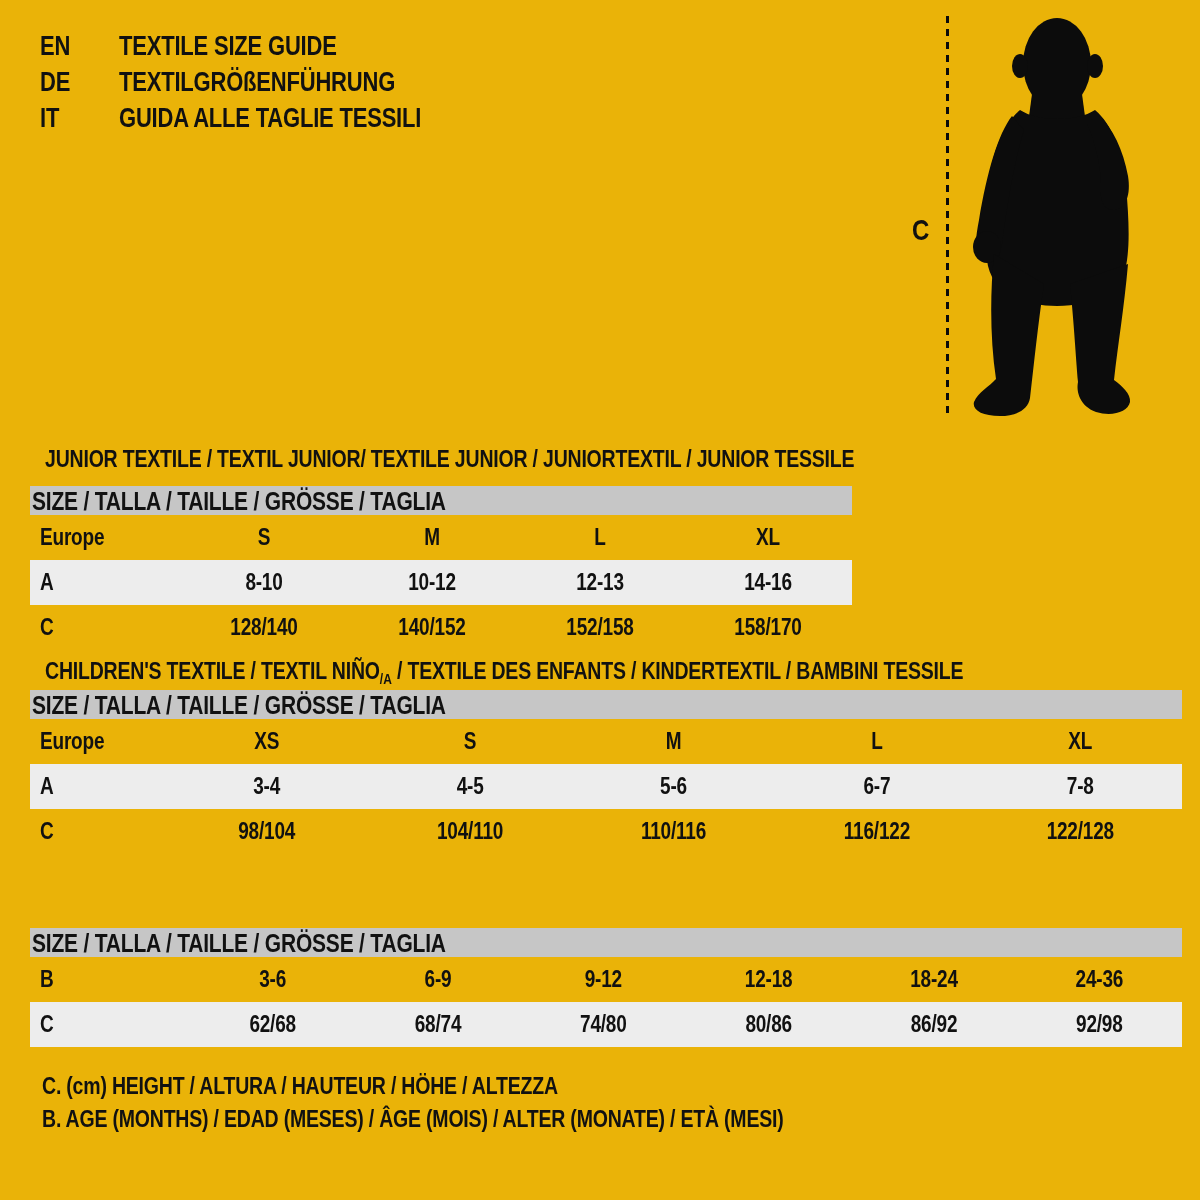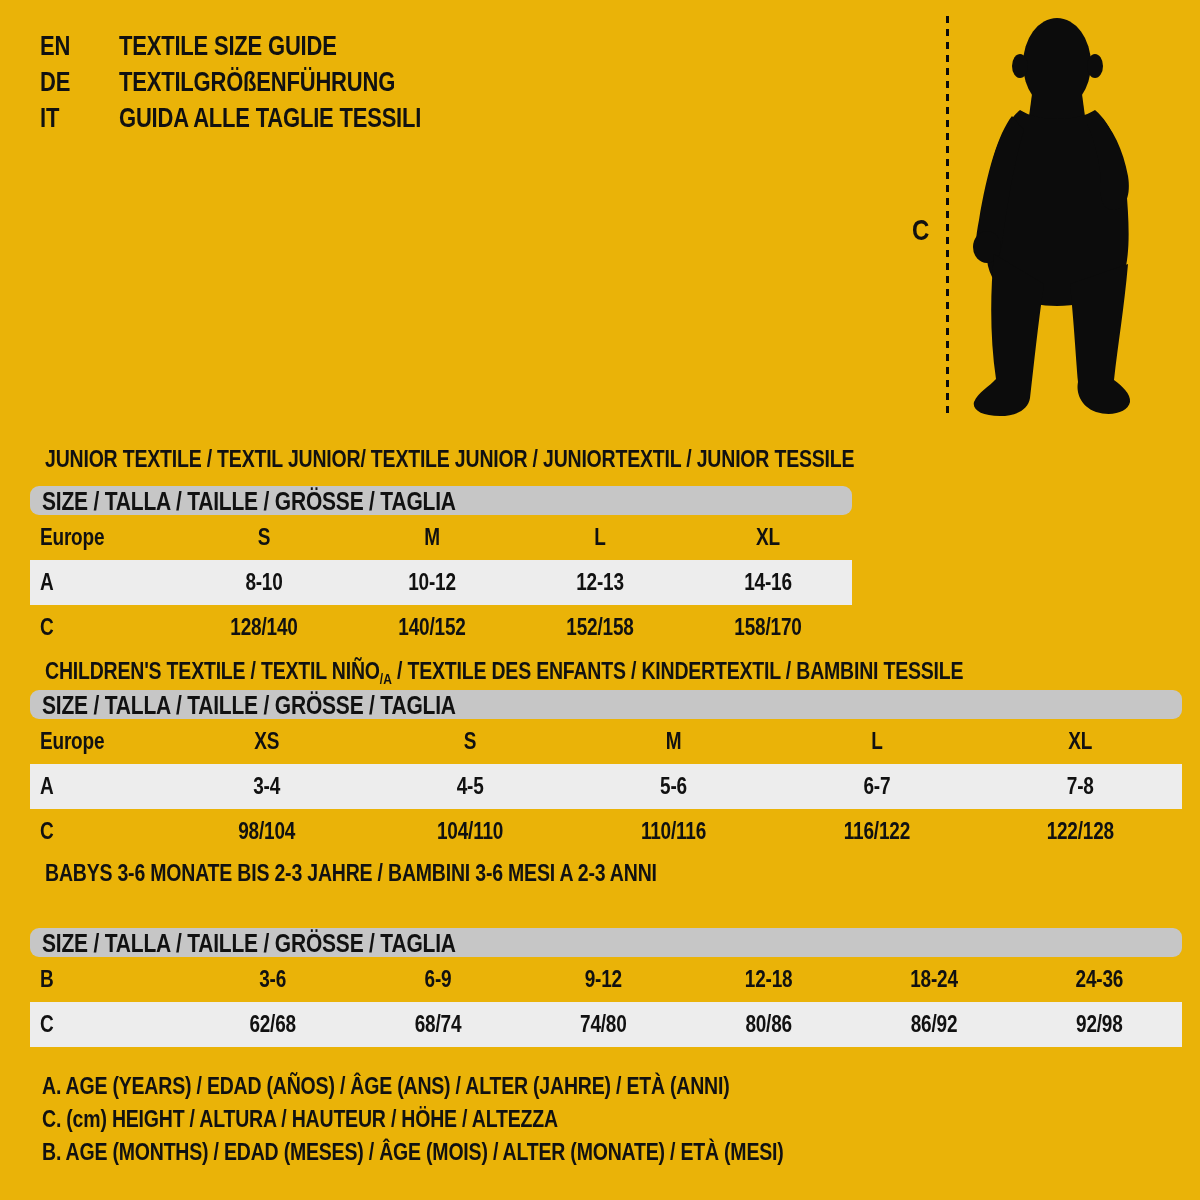--- a/index.html
+++ b/index.html
@@ -23,22 +23,22 @@
   .silhouette { position:absolute; left:960px; top:14px; }
 
   
   .sec-title { position:absolute; left:29px; margin:16px; font-size:19.5px; font-weight:700; }
   .sec-title .line { height:33px; }
   .subsm { font-size:12px; vertical-align:-4px; letter-spacing:0; }
 
   .tbl { position:absolute; left:30px; }
   .t1 { width:822px; }
   .t2,.t3 { width:1152px; }
-  .bar { height:29px; background:#c6c6c6; line-height:29px; padding-left:12px;
-         font-size:21px;border-radius:9px; }
+  .bar { height:29px; background:#c6c6c6; line-height:29px; padding-left:2px;
+         font-size:21px; }
   .trow { display:grid; height:45px; align-items:center; font-size:19px; }
   .t1 .trow { grid-template-columns:150px repeat(4,1fr); }
   .t2 .trow { grid-template-columns:135px repeat(5,1fr); }
   .t3 .trow { grid-template-columns:160px repeat(6,1fr); }
   .trow.stripe { background:#ededed; }
   .cell.lab { padding-left:10px; text-align:left; }
   .cell.val { text-align:center; }
 
   .title-1 { top:432px; }
   .tbl-1   { top:486px; }
@@ -153,21 +153,20 @@
         <div class="cell lab"><span class="cond">C</span></div>
         <div class="cell val"><span class="cond">98/104</span></div>
         <div class="cell val"><span class="cond">104/110</span></div>
         <div class="cell val"><span class="cond">110/116</span></div>
         <div class="cell val"><span class="cond">116/122</span></div>
         <div class="cell val"><span class="cond">122/128</span></div>
       </div>
     </div>
 
   <h2 class="sec-title title-3">
-    <div class="line"><span class="cond">BABYS 3-6 MONATE BIS 2-3 JAHRE / BAMBINI 3-6 MESI A 2-3 ANNI</span></div>
   </h2>
   <div class="tbl t3 tbl-3">
     <div class="bar">
       <span class="cond">SIZE / TALLA / TAILLE / GRÖSSE / TAGLIA</span>
     </div>
   <div class="trow">
         <div class="cell lab"><span class="cond">B</span></div>
         <div class="cell val"><span class="cond">3-6</span></div>
         <div class="cell val"><span class="cond">6-9</span></div>
         <div class="cell val"><span class="cond">9-12</span></div>
@@ -181,23 +180,20 @@
         <div class="cell val"><span class="cond">68/74</span></div>
         <div class="cell val"><span class="cond">74/80</span></div>
         <div class="cell val"><span class="cond">80/86</span></div>
         <div class="cell val"><span class="cond">86/92</span></div>
         <div class="cell val"><span class="cond">92/98</span></div>
       </div>
     </div>
 
   <div class="legend">
     <div class="line">
-        <span class="cond">A. AGE (YEARS) / EDAD (AÑOS) / ÂGE (ANS) / ALTER (JAHRE) / ETÀ (ANNI)</span>
-      </div>
-    <div class="line">
         <span class="cond">C. (cm) HEIGHT / ALTURA / HAUTEUR / HÖHE / ALTEZZA</span>
       </div>
     <div class="line">
         <span class="cond">B. AGE (MONTHS) / EDAD (MESES) / ÂGE (MOIS) / ALTER (MONATE) / ETÀ (MESI)</span>
       </div>
   </div>
 
 </div>
 
 </body></html>

